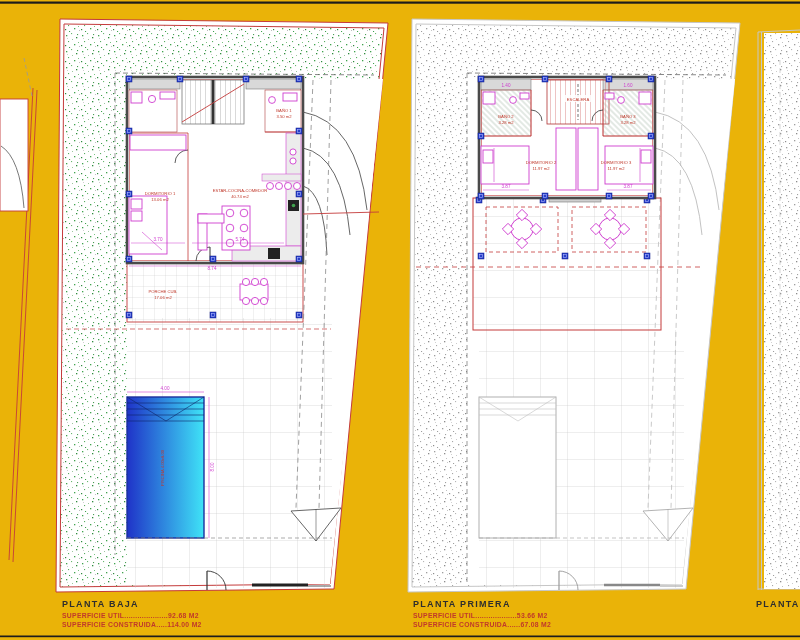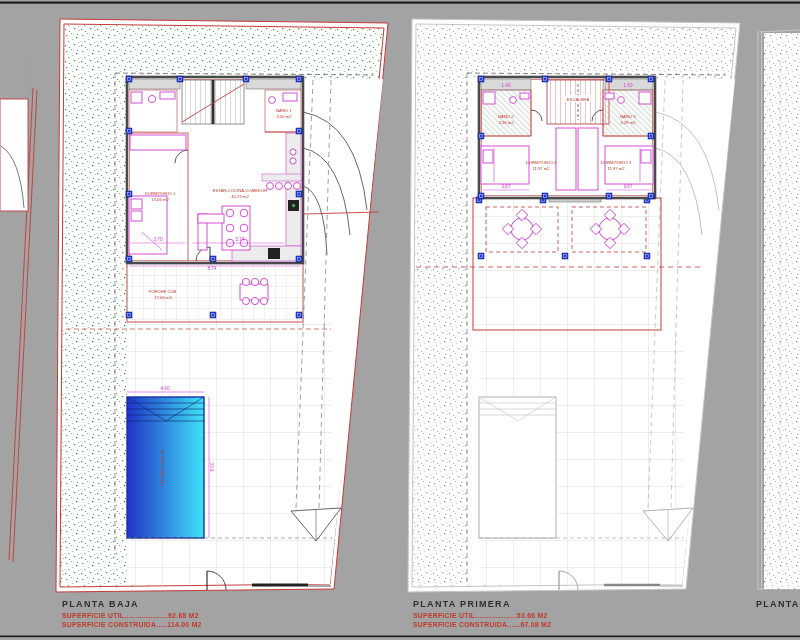--- a/index.html
+++ b/index.html
@@ -1,16 +1,16 @@
 <!DOCTYPE html>
 <html><head>
 <meta charset="utf-8">
 <style>
   html,body{margin:0;padding:0;background:#e8e8e8;}
-  .sheet{position:relative;width:800px;height:640px;background:#a3a3a3;overflow:hidden;
+  .sheet{position:relative;width:800px;height:640px;background:#eab308;overflow:hidden;
          font-family:"Liberation Sans", sans-serif;}
   svg{position:absolute;left:0;top:0;}
   text{font-family:"Liberation Sans", sans-serif;}
   .t-title{font-size:9px;font-weight:bold;letter-spacing:1.3px;fill:#2e2e2e;}
   .t-sup{font-size:6.8px;font-weight:bold;letter-spacing:.3px;fill:#c0392b;}
   .t-room{font-size:4.2px;fill:#c0392b;text-anchor:middle;}
   .t-dim{font-size:4.6px;fill:#cf3ccf;text-anchor:middle;}
   .ln-red{stroke:#c43b3b;fill:none;}
   .ln-mag{stroke:#cf3ccf;fill:none;}
   .furn{stroke:#cf3ccf;fill:#ffffff;stroke-width:.9;}

